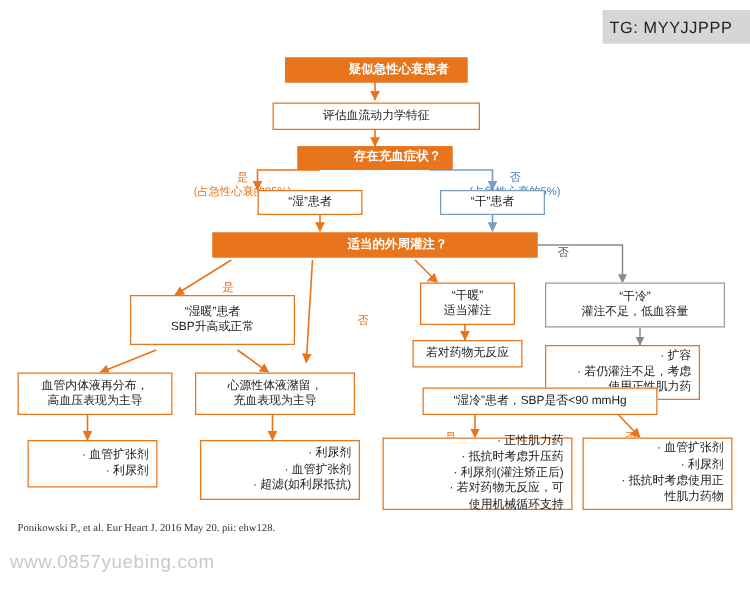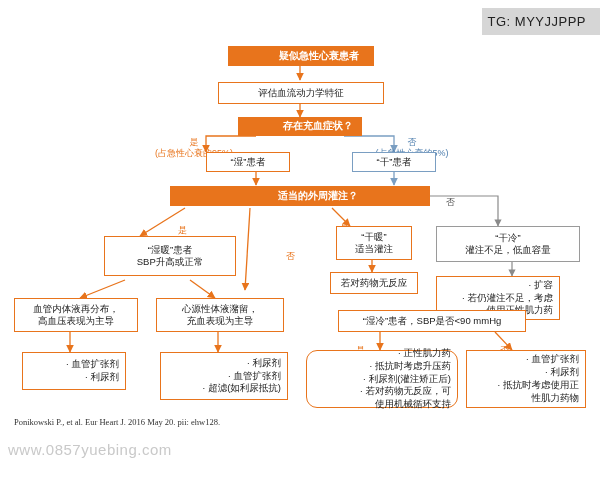--- a/index.html
+++ b/index.html
@@ -237,21 +237,21 @@
   </div>
 
   <div class="lbl lbl-orange" style="left:356px;top:334px;">
     <span>是</span>
   </div>
 
   <div class="lbl lbl-orange" style="left:500px;top:334px;">
     <span>否</span>
   </div>
 
-  <div class="node white-orange" style="left:306px;top:350px;width:152px;height:58px;border-radius:11px;">
+  <div class="node white-orange" style="left:306px;top:350px;width:152px;height:58px;">
     <span class="bullets">·  正性肌力药
 ·  抵抗时考虑升压药
 ·  利尿剂(灌注矫正后)
 ·  若对药物无反应，可
    使用机械循环支持</span>
   </div>
 
   <div class="node white-orange" style="left:466px;top:350px;width:120px;height:58px;">
     <span class="bullets">·  血管扩张剂
 ·  利尿剂

